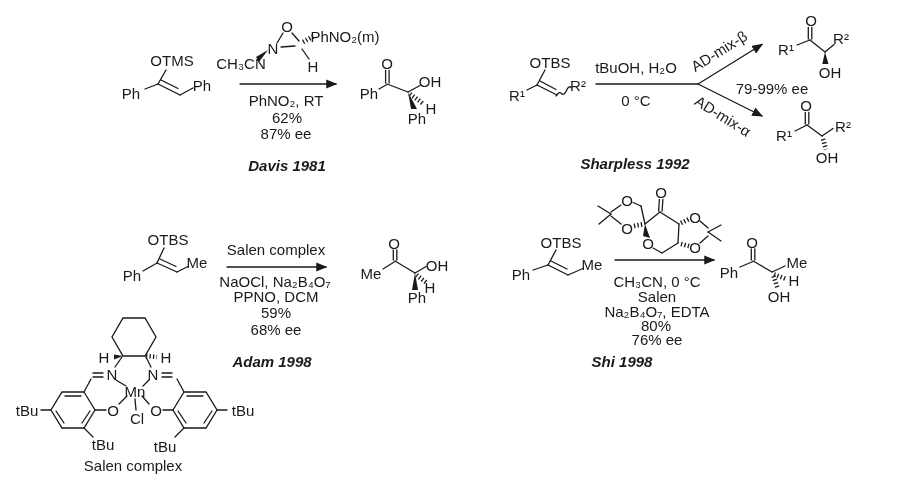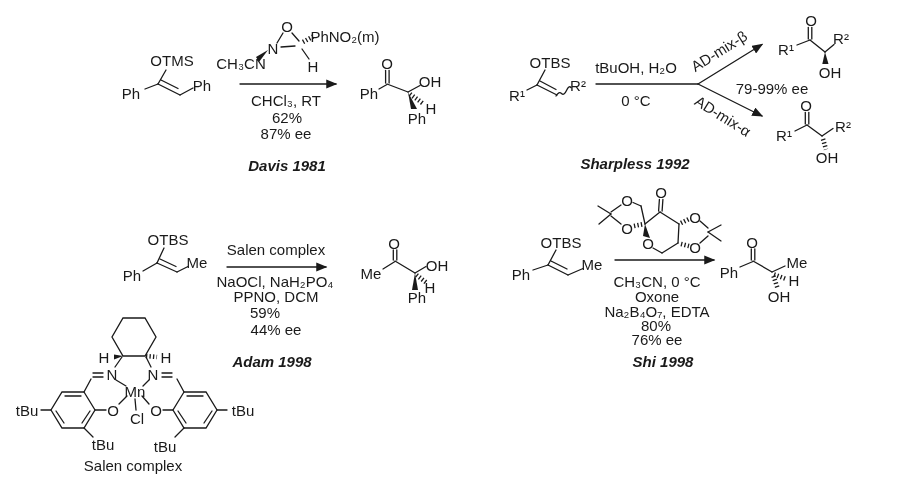--- a/index.html
+++ b/index.html
@@ -198,21 +198,21 @@
   </svg>
 
   <span class="lbl" style="left:172px;top:60px">OTMS</span>
   <span class="lbl" style="left:131px;top:93px">Ph</span>
   <span class="lbl" style="left:202px;top:85px">Ph</span>
   <span class="lbl" style="left:241px;top:63px">CH₃CN</span>
   <span class="lbl" style="left:273px;top:48px">N</span>
   <span class="lbl" style="left:287px;top:26px">O</span>
   <span class="lbl" style="left:313px;top:66px">H</span>
   <span class="lbl" style="left:345px;top:36px">PhNO₂(m)</span>
-  <span class="lbl" style="left:286px;top:100px">CHCl₃, RT</span>
+  <span class="lbl" style="left:286px;top:100px">PhNO₂, RT</span>
   <span class="lbl" style="left:287px;top:117px">62%</span>
   <span class="lbl" style="left:286px;top:133px">87% ee</span>
   <span class="lbl" style="left:369px;top:93px">Ph</span>
   <span class="lbl" style="left:387px;top:63px">O</span>
   <span class="lbl" style="left:430px;top:81px">OH</span>
   <span class="lbl" style="left:431px;top:108px">H</span>
   <span class="lbl" style="left:417px;top:118px">Ph</span>
   <span class="lbl name" style="left:287px;top:165px">Davis 1981</span>
 
   <span class="lbl" style="left:550px;top:62px">OTBS</span>
@@ -230,51 +230,51 @@
   <span class="lbl" style="left:784px;top:135px">R¹</span>
   <span class="lbl" style="left:806px;top:105px">O</span>
   <span class="lbl" style="left:843px;top:126px">R²</span>
   <span class="lbl" style="left:827px;top:157px">OH</span>
   <span class="lbl name" style="left:635px;top:163px">Sharpless 1992</span>
 
   <span class="lbl" style="left:168px;top:239px">OTBS</span>
   <span class="lbl" style="left:132px;top:275px">Ph</span>
   <span class="lbl" style="left:197px;top:262px">Me</span>
   <span class="lbl" style="left:276px;top:249px">Salen complex</span>
-  <span class="lbl" style="left:275px;top:281px">NaOCl, NaH₂PO₄</span>
+  <span class="lbl" style="left:275px;top:281px">NaOCl, Na₂B₄O₇</span>
   <span class="lbl" style="left:276px;top:296px">PPNO, DCM</span>
-  <span class="lbl" style="left:265px;top:312px">59%</span>
-  <span class="lbl" style="left:276px;top:329px">44% ee</span>
+  <span class="lbl" style="left:276px;top:312px">59%</span>
+  <span class="lbl" style="left:276px;top:329px">68% ee</span>
   <span class="lbl" style="left:371px;top:273px">Me</span>
   <span class="lbl" style="left:394px;top:243px">O</span>
   <span class="lbl" style="left:437px;top:265px">OH</span>
   <span class="lbl" style="left:430px;top:287px">H</span>
   <span class="lbl" style="left:417px;top:297px">Ph</span>
   <span class="lbl name" style="left:272px;top:361px">Adam 1998</span>
 
   <span class="lbl" style="left:561px;top:242px">OTBS</span>
   <span class="lbl" style="left:521px;top:274px">Ph</span>
   <span class="lbl" style="left:592px;top:264px">Me</span>
   <span class="lbl" style="left:661px;top:192px">O</span>
   <span class="lbl" style="left:627px;top:200px">O</span>
   <span class="lbl" style="left:627px;top:228px">O</span>
   <span class="lbl" style="left:648px;top:243px">O</span>
   <span class="lbl" style="left:695px;top:217px">O</span>
   <span class="lbl" style="left:695px;top:247px">O</span>
   <span class="lbl" style="left:657px;top:281px">CH₃CN, 0 °C</span>
-  <span class="lbl" style="left:657px;top:296px">Oxone</span>
+  <span class="lbl" style="left:657px;top:296px">Salen</span>
   <span class="lbl" style="left:657px;top:311px">Na₂B₄O₇, EDTA</span>
   <span class="lbl" style="left:656px;top:325px">80%</span>
   <span class="lbl" style="left:657px;top:339px">76% ee</span>
   <span class="lbl" style="left:729px;top:272px">Ph</span>
   <span class="lbl" style="left:752px;top:242px">O</span>
   <span class="lbl" style="left:797px;top:262px">Me</span>
   <span class="lbl" style="left:794px;top:280px">H</span>
   <span class="lbl" style="left:779px;top:296px">OH</span>
-  <span class="lbl name" style="left:663px;top:361px">Shi 1998</span>
+  <span class="lbl name" style="left:622px;top:361px">Shi 1998</span>
 
   <span class="lbl" style="left:104px;top:357px">H</span>
   <span class="lbl" style="left:166px;top:357px">H</span>
   <span class="lbl" style="left:112px;top:374px">N</span>
   <span class="lbl" style="left:153px;top:374px">N</span>
   <span class="lbl" style="left:135px;top:391px">Mn</span>
   <span class="lbl" style="left:137px;top:418px">Cl</span>
   <span class="lbl" style="left:113px;top:410px">O</span>
   <span class="lbl" style="left:156px;top:410px">O</span>
   <span class="lbl" style="left:27px;top:410px">tBu</span>

